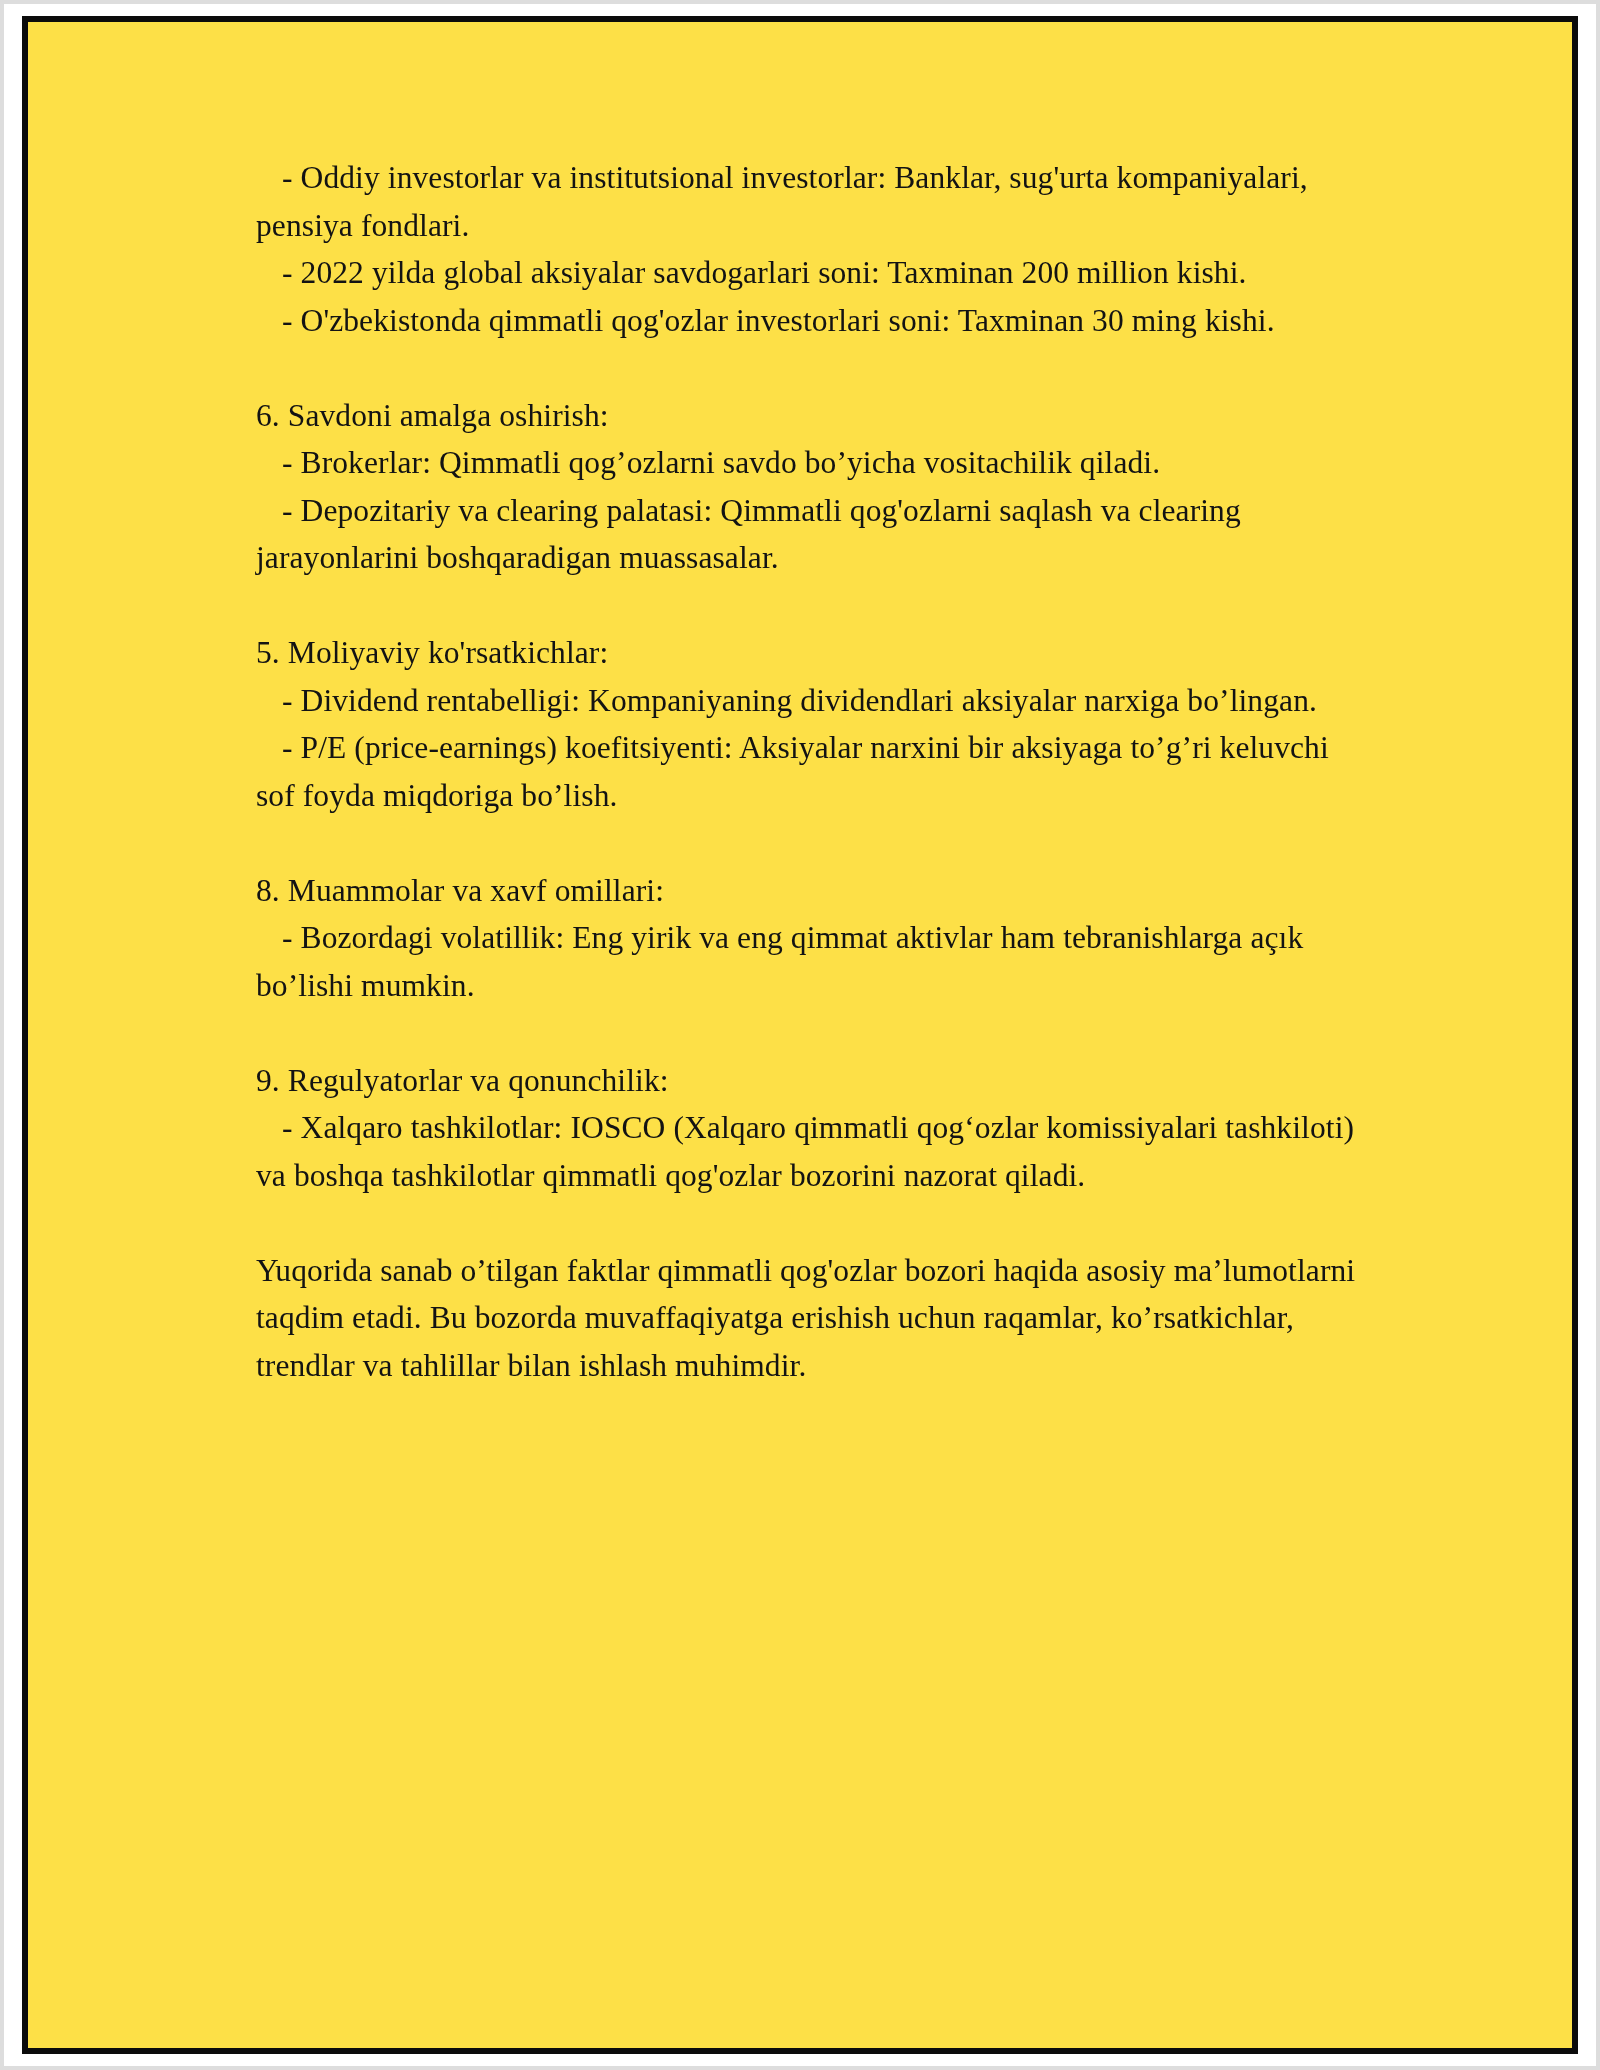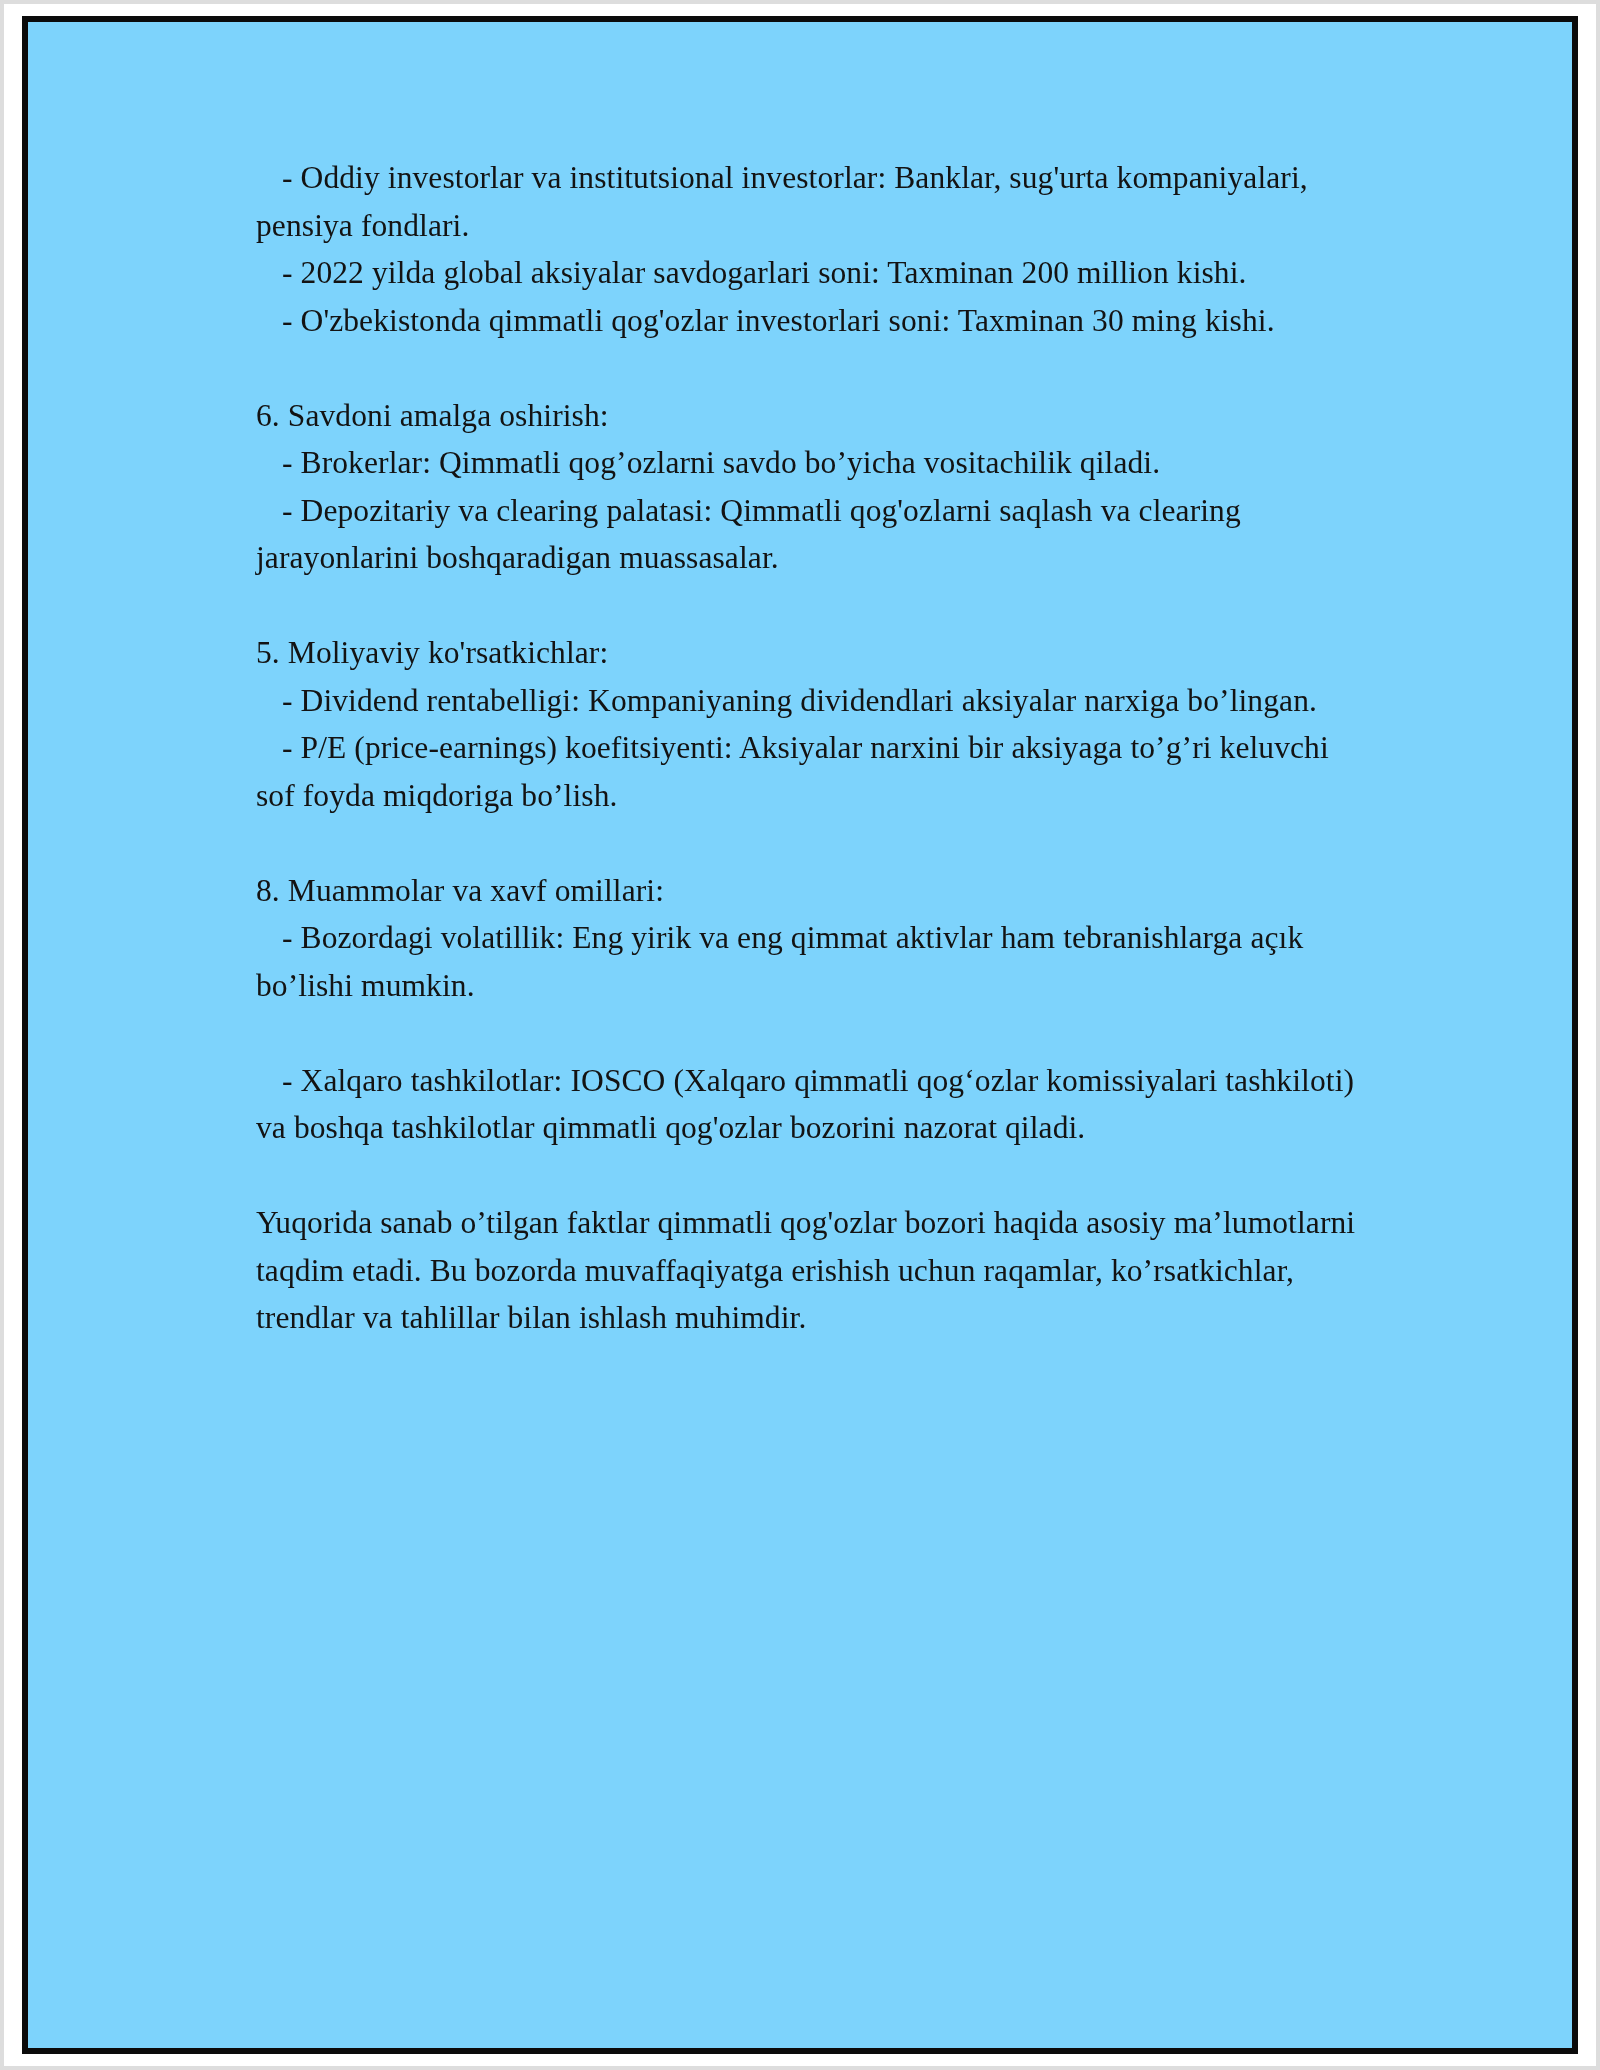--- a/index.html
+++ b/index.html
@@ -29,21 +29,21 @@
 
   
   .page-frame {
     position: absolute;
     left: 22px;
     top: 16px;
     right: 22px;
     bottom: 16px;
     border: 6px solid #0b0b0b;
     box-sizing: border-box;
-    background: #7dd3fc;
+    background: #fde047;
   }
 
   .content {
     position: absolute;
     left: 228px;
     top: 132px;
     width: 1110px;
   }
 
   .para {
@@ -96,20 +96,21 @@
       <p class="para indent">- Dividend rentabelligi: Kompaniyaning dividendlari aksiyalar narxiga bo’lingan.</p>
       <p class="para indent">- P/E (price-earnings) koefitsiyenti: Aksiyalar narxini bir aksiyaga to’g’ri keluvchi sof foyda miqdoriga bo’lish.</p>
 
       <div class="gap"></div>
 
       <p class="para noindent">8. Muammolar va xavf omillari:</p>
       <p class="para indent">- Bozordagi volatillik: Eng yirik va eng qimmat aktivlar ham tebranishlarga açık bo’lishi mumkin.</p>
 
       <div class="gap"></div>
 
+      <p class="para noindent">9. Regulyatorlar va qonunchilik:</p>
       <p class="para indent">- Xalqaro tashkilotlar: IOSCO (Xalqaro qimmatli qog‘ozlar komissiyalari tashkiloti) va boshqa tashkilotlar qimmatli qog'ozlar bozorini nazorat qiladi.</p>
 
       <div class="gap"></div>
 
       <p class="para noindent">Yuqorida sanab o’tilgan faktlar qimmatli qog'ozlar bozori haqida asosiy ma’lumotlarni taqdim etadi. Bu bozorda muvaffaqiyatga erishish uchun raqamlar, ko’rsatkichlar, trendlar va tahlillar bilan ishlash muhimdir.</p>
 
     </div>
   </div>
 </div>
 

